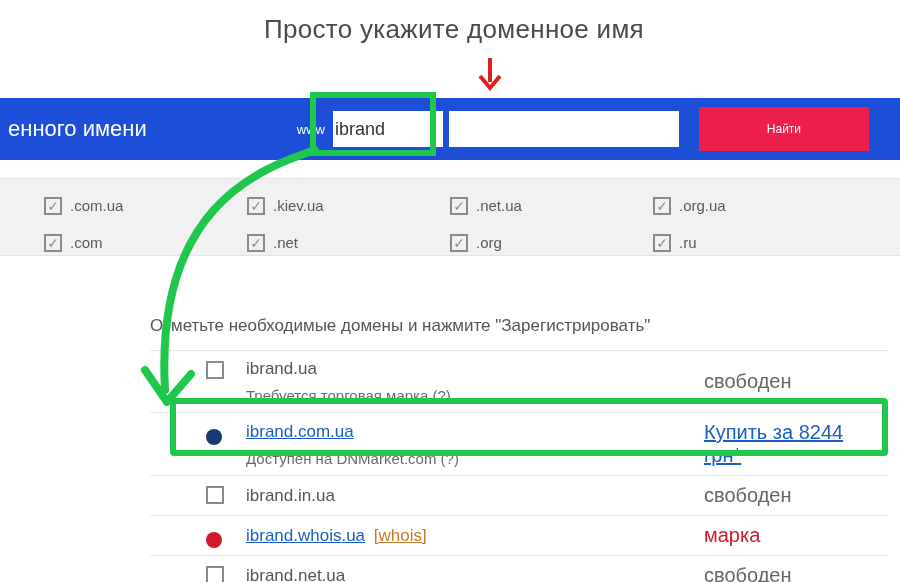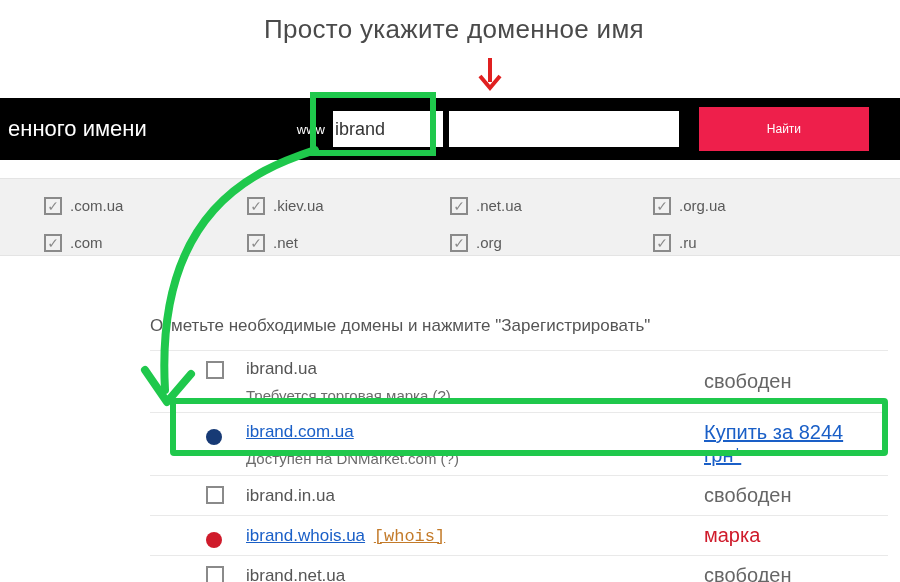--- a/index.html
+++ b/index.html
@@ -5,21 +5,21 @@
   * { box-sizing: border-box; margin: 0; padding: 0; }
   body { font-family: Arial, Helvetica, sans-serif; width: 900px; height: 582px; overflow: hidden; background: #fff; position: relative; }
 
   
   .top-caption { position: absolute; top: 14px; left: 8px; right: 0; text-align: center; font-size: 26px; color: #4a4a4a; letter-spacing: 0.3px; }
 
   
   .top-arrow { position: absolute; top: 54px; left: 470px; }
 
   
-  .search-bar { position: absolute; top: 98px; left: 0; width: 900px; height: 62px; background: #000000; display: flex; align-items: center; }
+  .search-bar { position: absolute; top: 98px; left: 0; width: 900px; height: 62px; background: #1d4ed8; display: flex; align-items: center; }
   .search-bar .partial-label { color: #fff; font-size: 22px; margin-left: 8px; }
   .search-bar .www { color: #fff; font-size: 13px; margin-left: 150px; margin-right: 8px; }
   .search-bar .domain-input-wrap { position: relative; }
   .search-bar input[type=text] { height: 36px; border: none; font-size: 18px; padding: 0 2px; background: #fff; color: #333; }
   .search-bar .inp-left { width: 110px; }
   .search-bar .inp-right { width: 230px; margin-left: 6px; }
   .search-bar .find-btn { margin-left: 20px; width: 170px; height: 44px; background: #ee1f4b; color: #fff; border: none; font-size: 12px; cursor: pointer; }
 
   
   .green-rect { position: absolute; top: 92px; left: 310px; width: 126px; height: 64px; border: 6px solid #1fc84c; pointer-events: none; z-index: 5; }
@@ -32,21 +32,21 @@
   
   .results { position: absolute; top: 316px; left: 150px; width: 738px; }
   .results-caption { font-size: 17px; color: #555; margin-bottom: 14px; }
   .row { display: flex; align-items: center; border-top: 1px solid #e9e9e9; padding: 8px 4px 8px 60px; position: relative; min-height: 40px; }
   .row .check { position: absolute; left: 56px; top: 10px; width: 18px; height: 18px; border: 2px solid #8a8a8a; }
   .row .dot { position: absolute; left: 56px; top: 16px; width: 16px; height: 16px; border-radius: 50%; }
   .row .dot.blue { background: #173a75; }
   .row .dot.red { background: #cf1b2b; }
   .row .left-col { margin-left: 36px; flex: 1; color: #555; font-size: 17px; }
   .row .left-col .link { color: #1a5fc7; text-decoration: underline; }
-  .row .left-col .whois { color: #c37a29; text-decoration: underline; margin-left: 4px; font-family: Liberation Mono, monospace; }
+  .row .left-col .whois { color: #c37a29; text-decoration: underline; margin-left: 4px; }
   .row .left-col .sub { color: #6b6b6b; font-size: 15px; display: block; margin-top: 8px; }
   .row .status { width: 180px; font-size: 20px; color: #666; }
   .row .status.link { color: #1a5fc7; text-decoration: underline; }
   .row .status.busy { color: #cf1b2b; }
 
   
   .green-row-highlight { position: absolute; top: 398px; left: 170px; width: 718px; height: 58px; border: 6px solid #1fc84c; border-radius: 4px; pointer-events: none; z-index: 4; }
 
   
   .curved-arrow { position: absolute; top: 140px; left: 95px; pointer-events: none; z-index: 6; }

